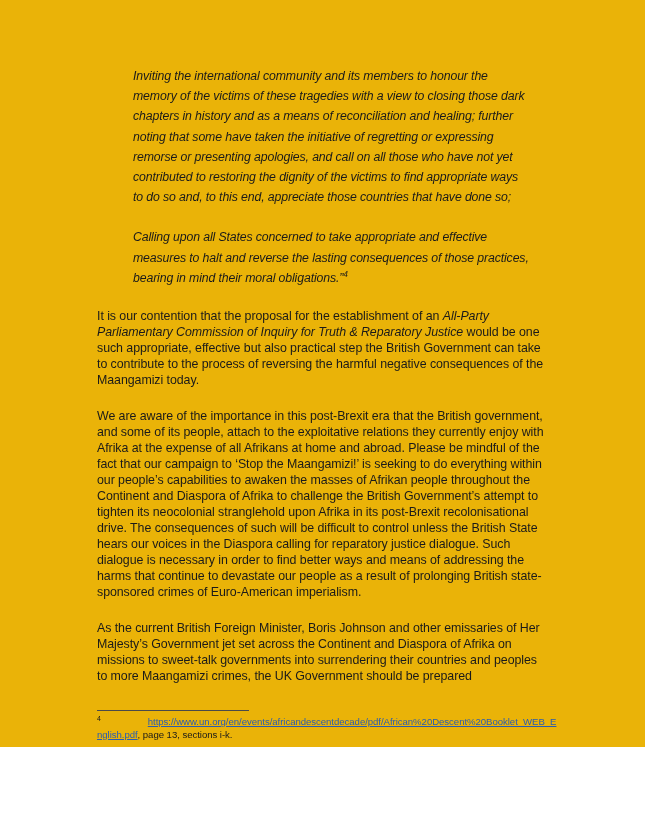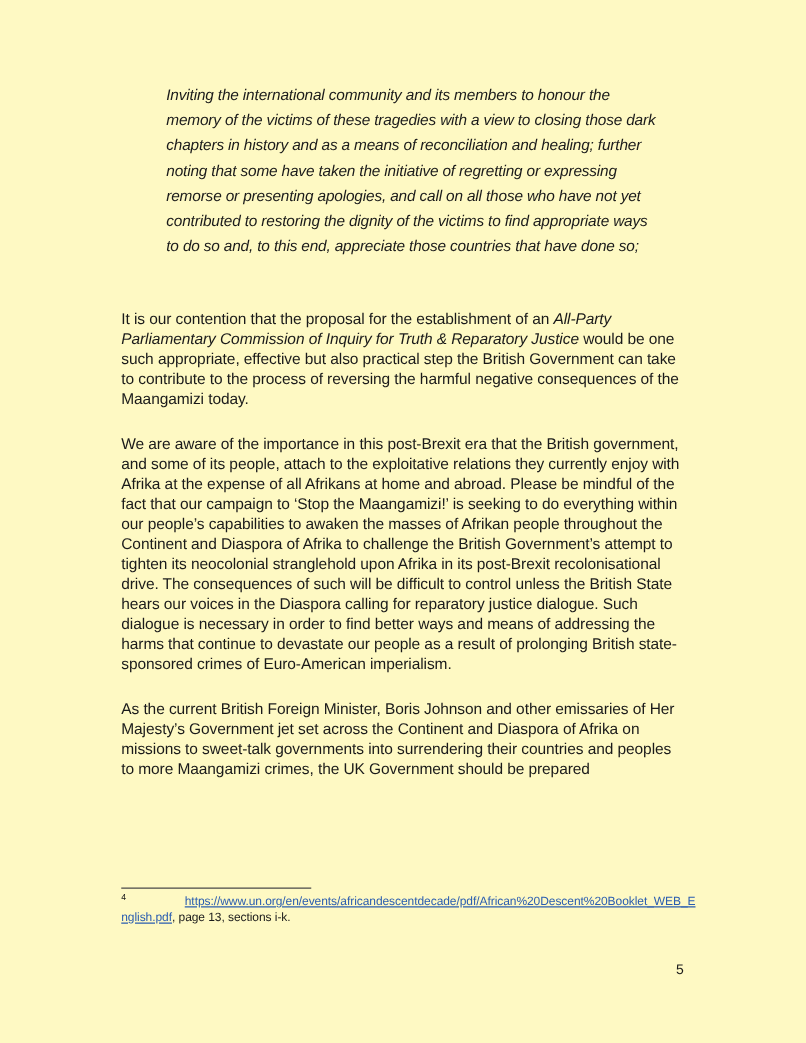--- a/index.html
+++ b/index.html
@@ -3,22 +3,22 @@
 <meta charset="utf-8">
 <style>
   html, body {
     margin: 0;
     padding: 0;
     background: #ffffff;
   }
   .page {
     position: relative;
     width: 645px;
-    height: 834px;
-    background: #fef9c3;
+    height: 747px;
+    background: #eab308;
     overflow: hidden;
     font-family: "Liberation Sans", sans-serif;
     color: #1a1a1a;
     box-sizing: border-box;
   }
   .content {
     position: absolute;
     left: 97px;
     top: 66px;
     width: 450px;
@@ -100,20 +100,21 @@
 </head>
 <body>
 
 <div class="page">
 
   <div class="content">
 
     <div class="blockquote">
       <p class="bq-para">Inviting the international community and its members to honour the memory of the victims of these tragedies with a view to closing those dark chapters in history and as a means of reconciliation and healing; further noting that some have taken the initiative of regretting or expressing remorse or presenting apologies, and call on all those who have not yet contributed to restoring the dignity of the victims to find appropriate ways to do so and, to this end, appreciate those countries that have done so;</p>
       <div class="bq-gap"></div>
+      <p class="bq-para"><span>Calling upon all States concerned to take appropriate and effective measures to halt and reverse the lasting consequences of those practices, bearing in mind their moral obligations.”</span><sup>4</sup></p>
     </div>
 
     <div class="para-gap"></div>
 
     <p class="body-para"><span>It is our contention that the proposal for the establishment of an </span><span class="ital">All-Party Parliamentary Commission of Inquiry for Truth &amp; Reparatory Justice</span><span> would be one such appropriate, effective but also practical step the British Government can take to contribute to the process of reversing the harmful negative consequences of the Maangamizi today.</span></p>
 
     <div class="para-gap"></div>
 
     <p class="body-para">We are aware of the importance in this post-Brexit era that the British government, and some of its people, attach to the exploitative relations they currently enjoy with Afrika at the expense of all Afrikans at home and abroad. Please be mindful of the fact that our campaign to ‘Stop the Maangamizi!’ is seeking to do everything within our people’s capabilities to awaken the masses of Afrikan people throughout the Continent and Diaspora of Afrika to challenge the British Government’s attempt to tighten its neocolonial stranglehold upon Afrika in its post-Brexit recolonisational drive. The consequences of such will be difficult to control unless the British State hears our voices in the Diaspora calling for reparatory justice dialogue. Such dialogue is necessary in order to find better ways and means of addressing the harms that continue to devastate our people as a result of prolonging British state-sponsored crimes of Euro-American imperialism.</p>
 

